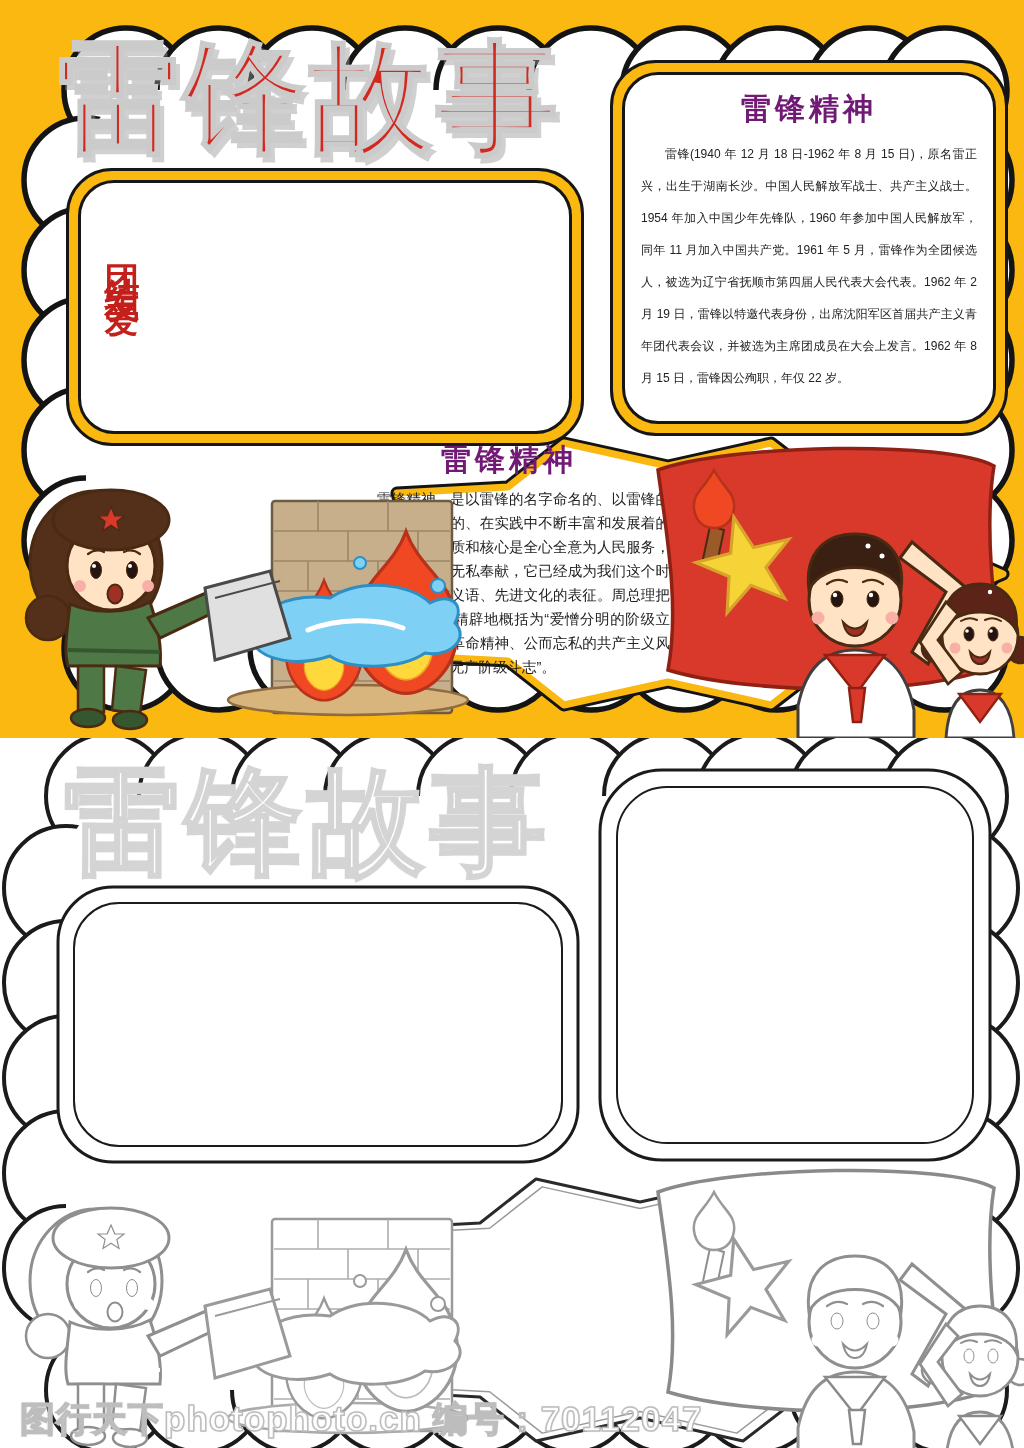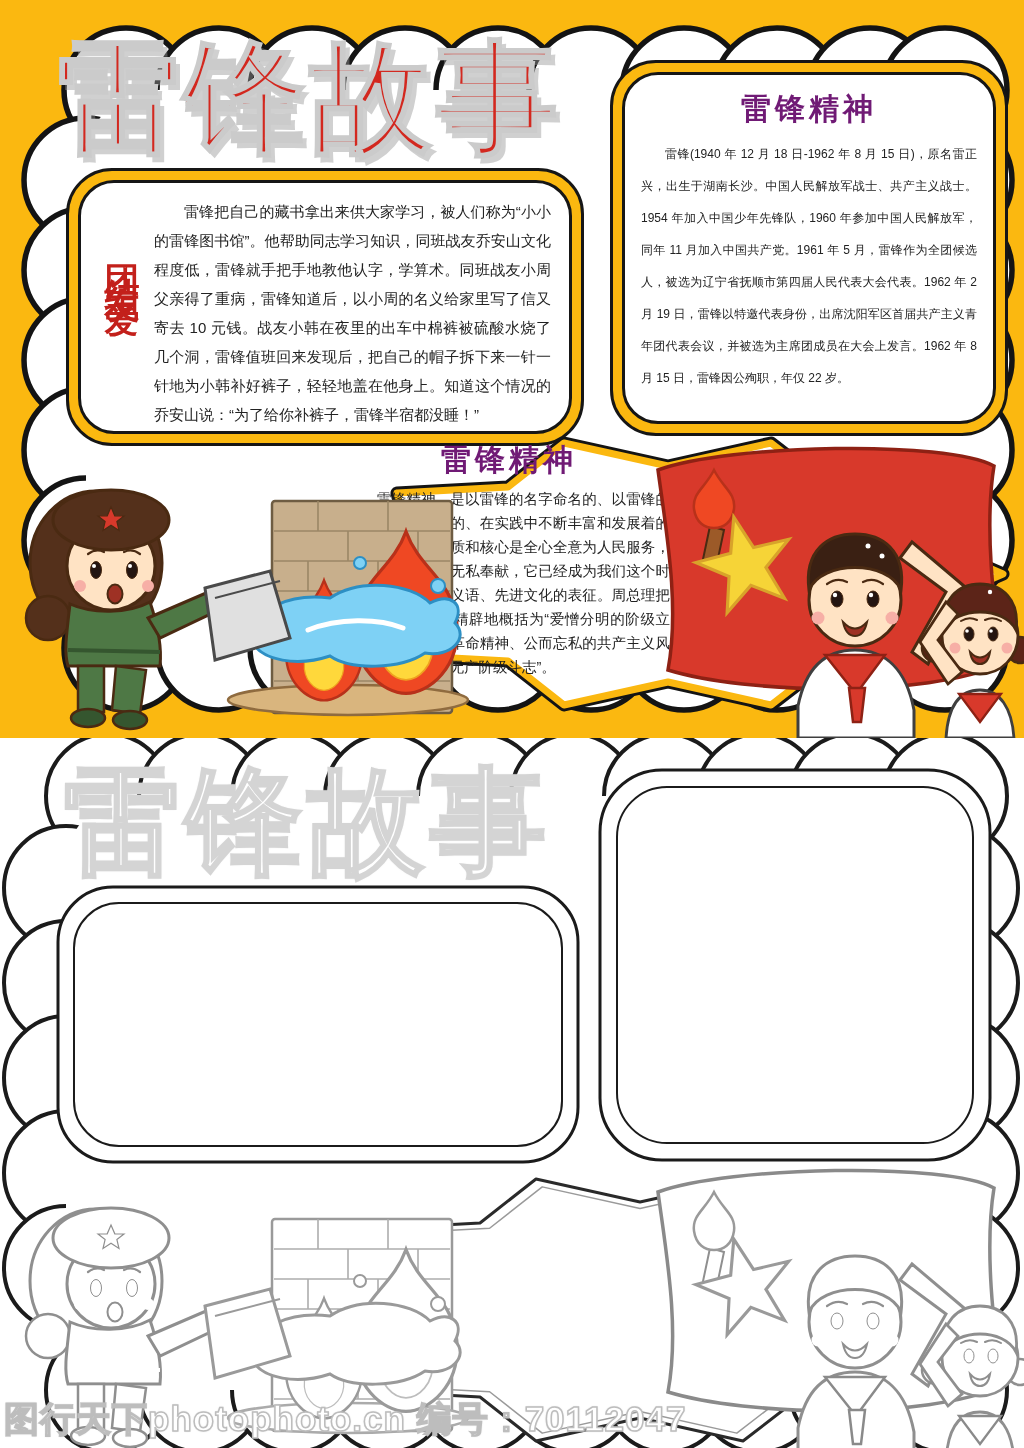--- a/index.html
+++ b/index.html
@@ -31,21 +31,21 @@
       margin-top:40px;flex:0 0 46px;}
   .box-title{font-family:"Liberation Serif","DejaVu Serif",serif;
       font-size:30px;font-weight:bold;color:#701a75;text-align:center;
       letter-spacing:4px;margin:4px 0 8px 0;}
   .body-text{font-size:15px;line-height:29px;color:#222222;text-align:justify;
       text-indent:2em;}
   .right-body{font-size:12px;line-height:32px;}
   .bubble-text{position:absolute;left:348px;top:440px;width:322px;}
   .bubble-text .box-title{margin:0 0 6px 0;}
   .bubble-text .body-text{font-size:14.5px;line-height:24px;}
-  .watermark{position:absolute;left:4px;top:658px;font-size:35px;font-weight:bold;
+  .watermark{position:absolute;left:20px;top:658px;font-size:35px;font-weight:bold;
       letter-spacing:1px;color:#ffffff;-webkit-text-stroke:1.5px #BDBDBD;
       text-shadow:0 0 2px #B5B5B5;white-space:nowrap;}
 </style>
 </head>
 <body>
 
 <div class="page">
 
   <div class="top-half">
 
@@ -171,21 +171,20 @@
 
       <g transform="translate(668,574)">
         <polygon points="335,0 259,33 271,81 160,87 103,131 0,108 -104,131 -160,87 -271,81 -259,33 -335,0 -259,-33 -271,-81 -160,-87 -104,-131 0,-108 103,-131 160,-87 271,-81 259,-33" style="fill:none;stroke:#141414;stroke-width:13;stroke-linejoin:round"></polygon>
         <polygon points="335,0 259,33 271,81 160,87 103,131 0,108 -104,131 -160,87 -271,81 -259,33 -335,0 -259,-33 -271,-81 -160,-87 -104,-131 0,-108 103,-131 160,-87 271,-81 259,-33" style="fill:#ffffff;stroke:#FBB810;stroke-width:7;stroke-linejoin:round"></polygon>
       </g>
     </svg>
 
     <div class="box-colored" style="left:66px;top:168px;width:518px;height:278px;">
       <div class="box-core pad-left">
         <div class="side-label">团结友爱</div>
-        <div class="body-text">雷锋把自己的藏书拿出来供大家学习，被人们称为“小小的雷锋图书馆”。他帮助同志学习知识，同班战友乔安山文化程度低，雷锋就手把手地教他认字，学算术。同班战友小周父亲得了重病，雷锋知道后，以小周的名义给家里写了信又寄去 10 元钱。战友小韩在夜里的出车中棉裤被硫酸水烧了几个洞，雷锋值班回来发现后，把自己的帽子拆下来一针一针地为小韩补好裤子，轻轻地盖在他身上。知道这个情况的乔安山说：“为了给你补裤子，雷锋半宿都没睡！”</div>
       </div>
     </div>
 
     <div class="box-colored" style="left:610px;top:60px;width:398px;height:376px;">
       <div class="box-core pad-right">
         <div class="box-title">雷锋精神</div>
         <div class="body-text right-body">雷锋(1940 年 12 月 18 日-1962 年 8 月 15 日)，原名雷正兴，出生于湖南长沙。中国人民解放军战士、共产主义战士。1954 年加入中国少年先锋队，1960 年参加中国人民解放军，同年 11 月加入中国共产党。1961 年 5 月，雷锋作为全团候选人，被选为辽宁省抚顺市第四届人民代表大会代表。1962 年 2 月 19 日，雷锋以特邀代表身份，出席沈阳军区首届共产主义青年团代表会议，并被选为主席团成员在大会上发言。1962 年 8 月 15 日，雷锋因公殉职，年仅 22 岁。</div>
       </div>
     </div>
 

